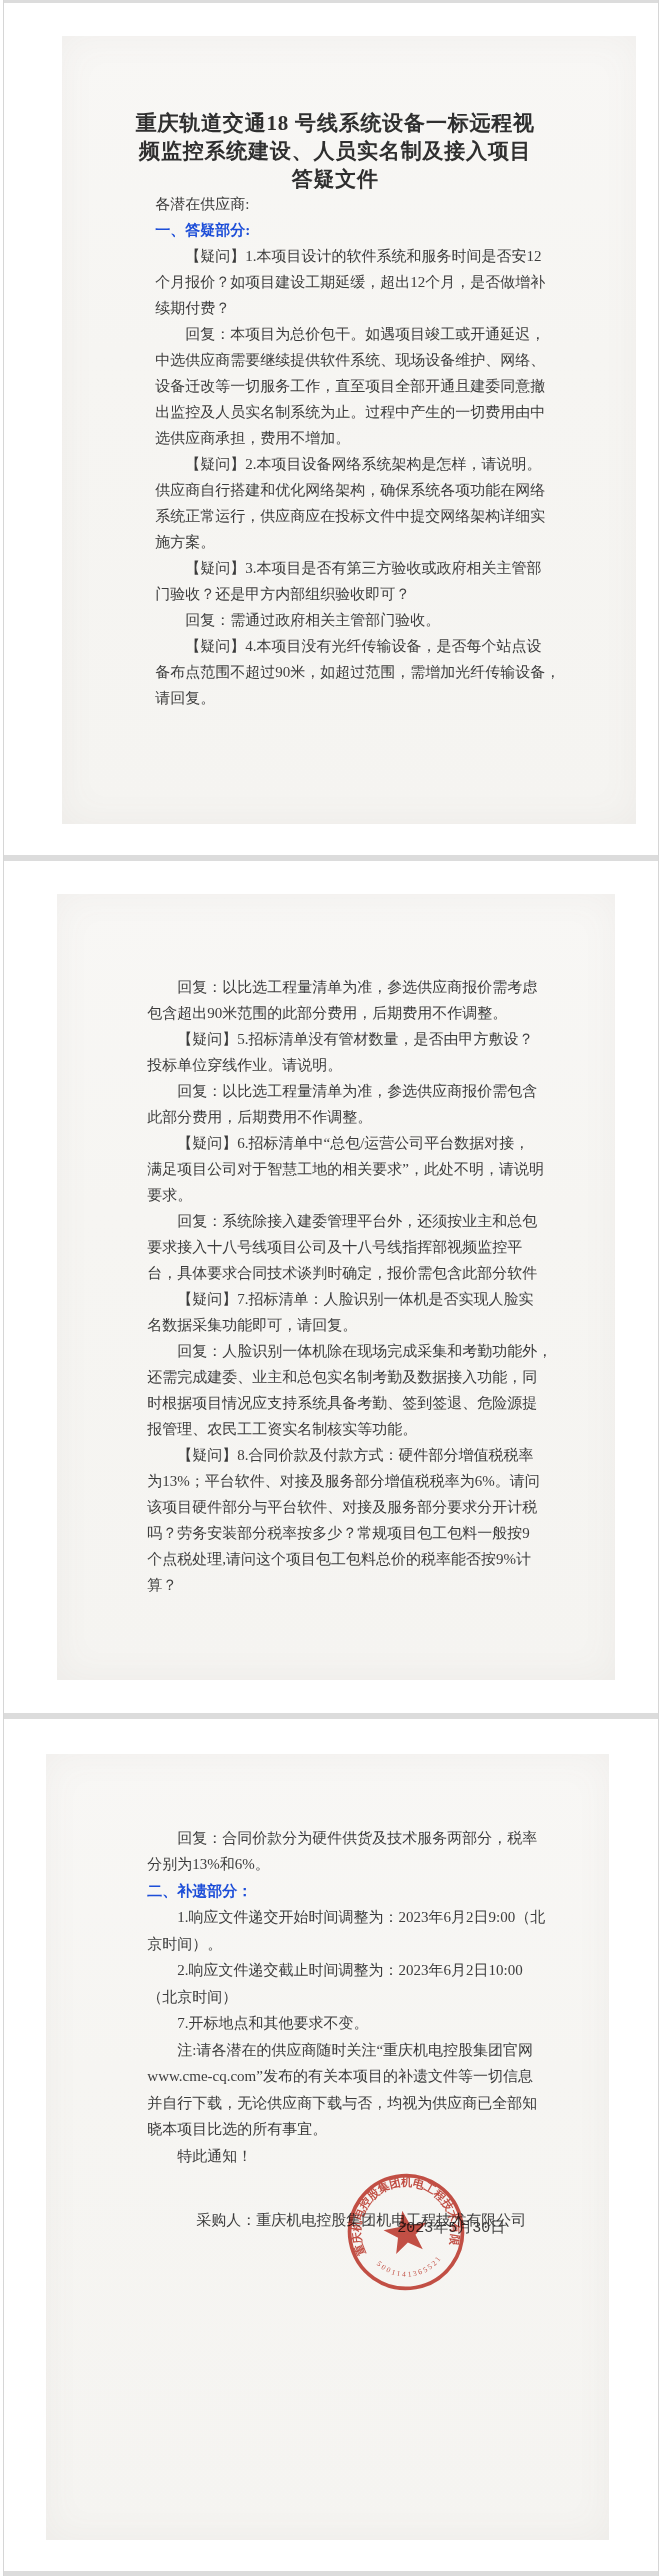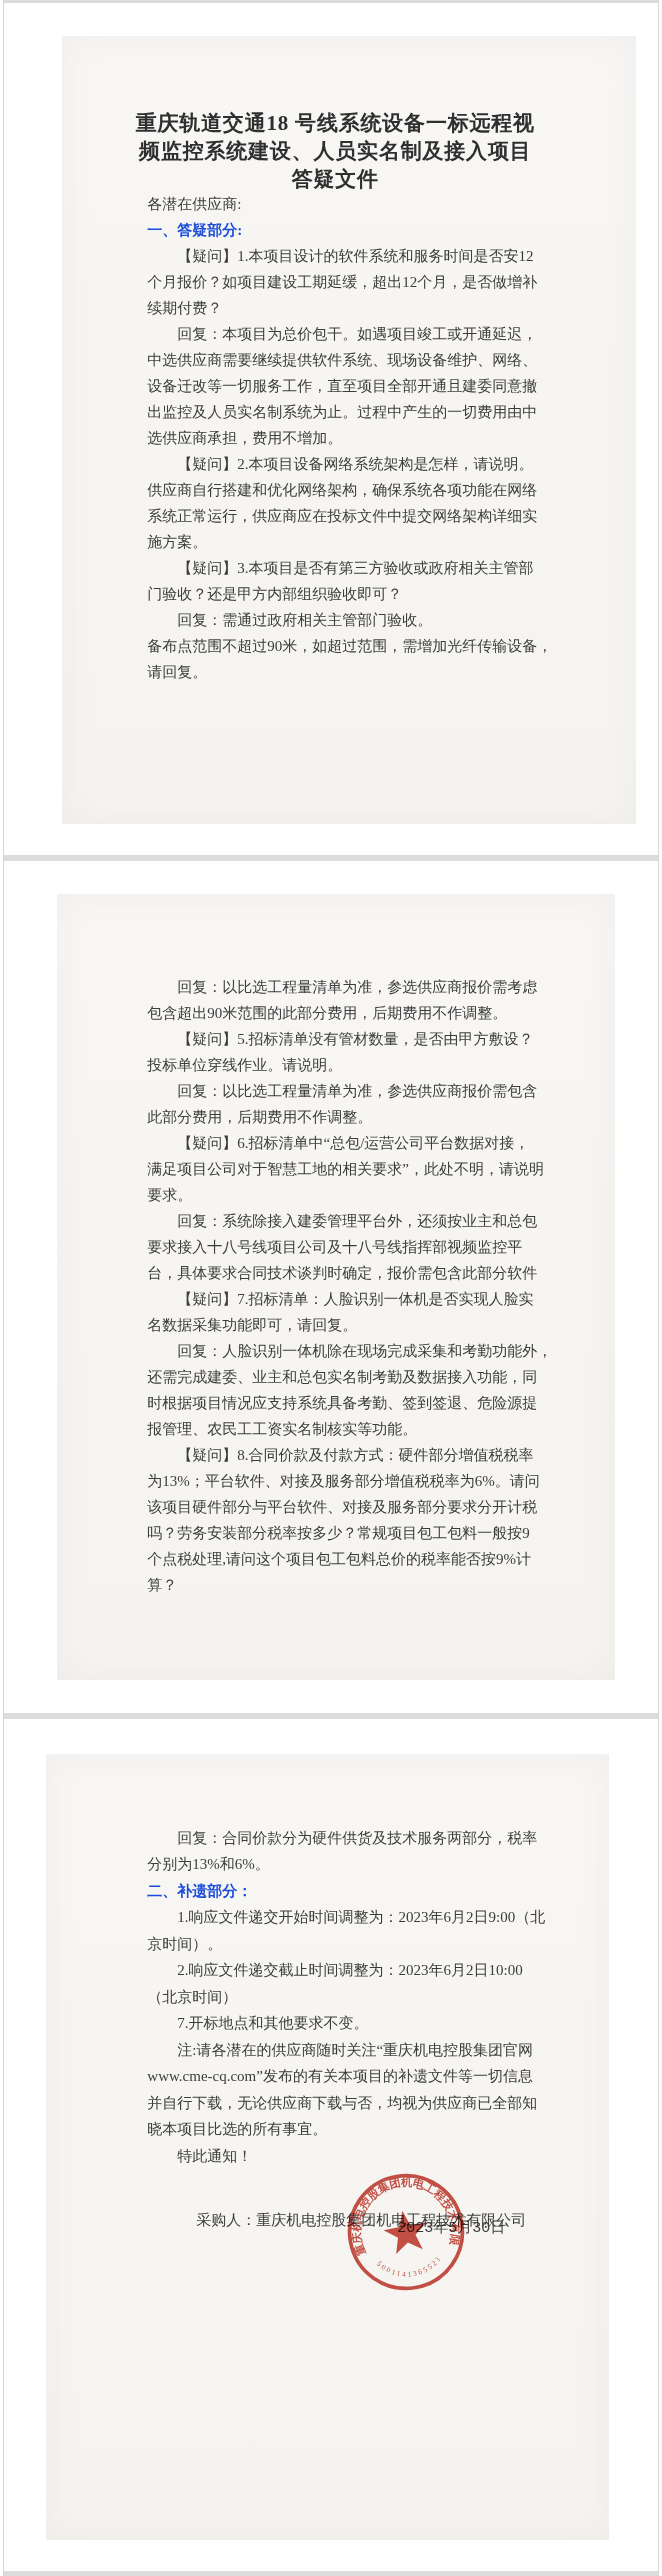--- a/index.html
+++ b/index.html
@@ -22,21 +22,21 @@
   }
   .doc-title{
     position:absolute;left:120px;top:106px;width:422px;
     text-align:center;font-weight:bold;font-size:21px;line-height:28px;
     color:#2f2f2f;letter-spacing:0.8px;
   }
   .content{
     position:absolute;left:143px;width:389px;
     font-size:15px;color:#3c3c3c;
   }
-  .pg1 .line{line-height:26px;}
+  .pg1 .line{line-height:26px;margin-left:8px;}
   .pg2 .line{line-height:26px;}
   .pg3 .line{line-height:26.5px;}
   .line{white-space:nowrap;}
   .line.indent{text-indent:2em;}
   .line.bold{font-weight:bold;color:#1d4ed8;}
   .sig-line{
     position:absolute;font-size:15px;color:#3c3c3c;white-space:nowrap;font-family:Liberation Mono, monospace;
   }
   .seal{
     position:absolute;left:339px;top:450px;width:126px;height:126px;
@@ -68,20 +68,21 @@
         <div class="line">设备迁改等一切服务工作，直至项目全部开通且建委同意撤</div>
         <div class="line">出监控及人员实名制系统为止。过程中产生的一切费用由中</div>
         <div class="line">选供应商承担，费用不增加。</div>
         <div class="line indent">【疑问】2.本项目设备网络系统架构是怎样，请说明。</div>
         <div class="line">供应商自行搭建和优化网络架构，确保系统各项功能在网络</div>
         <div class="line">系统正常运行，供应商应在投标文件中提交网络架构详细实</div>
         <div class="line">施方案。</div>
         <div class="line indent">【疑问】3.本项目是否有第三方验收或政府相关主管部</div>
         <div class="line">门验收？还是甲方内部组织验收即可？</div>
         <div class="line indent">回复：需通过政府相关主管部门验收。</div>
+        <div class="line indent">【疑问】4.本项目没有光纤传输设备，是否每个站点设</div>
         <div class="line">备布点范围不超过90米，如超过范围，需增加光纤传输设备，</div>
         <div class="line">请回复。</div>
       </div>
   </div>
 
   <div class="page-gap"></div>
 
   <div class="page pg2">
     <div class="scan" style="left:53px;top:33px;width:558px;height:786px;"></div>
     <div class="content" style="top:113px;">

